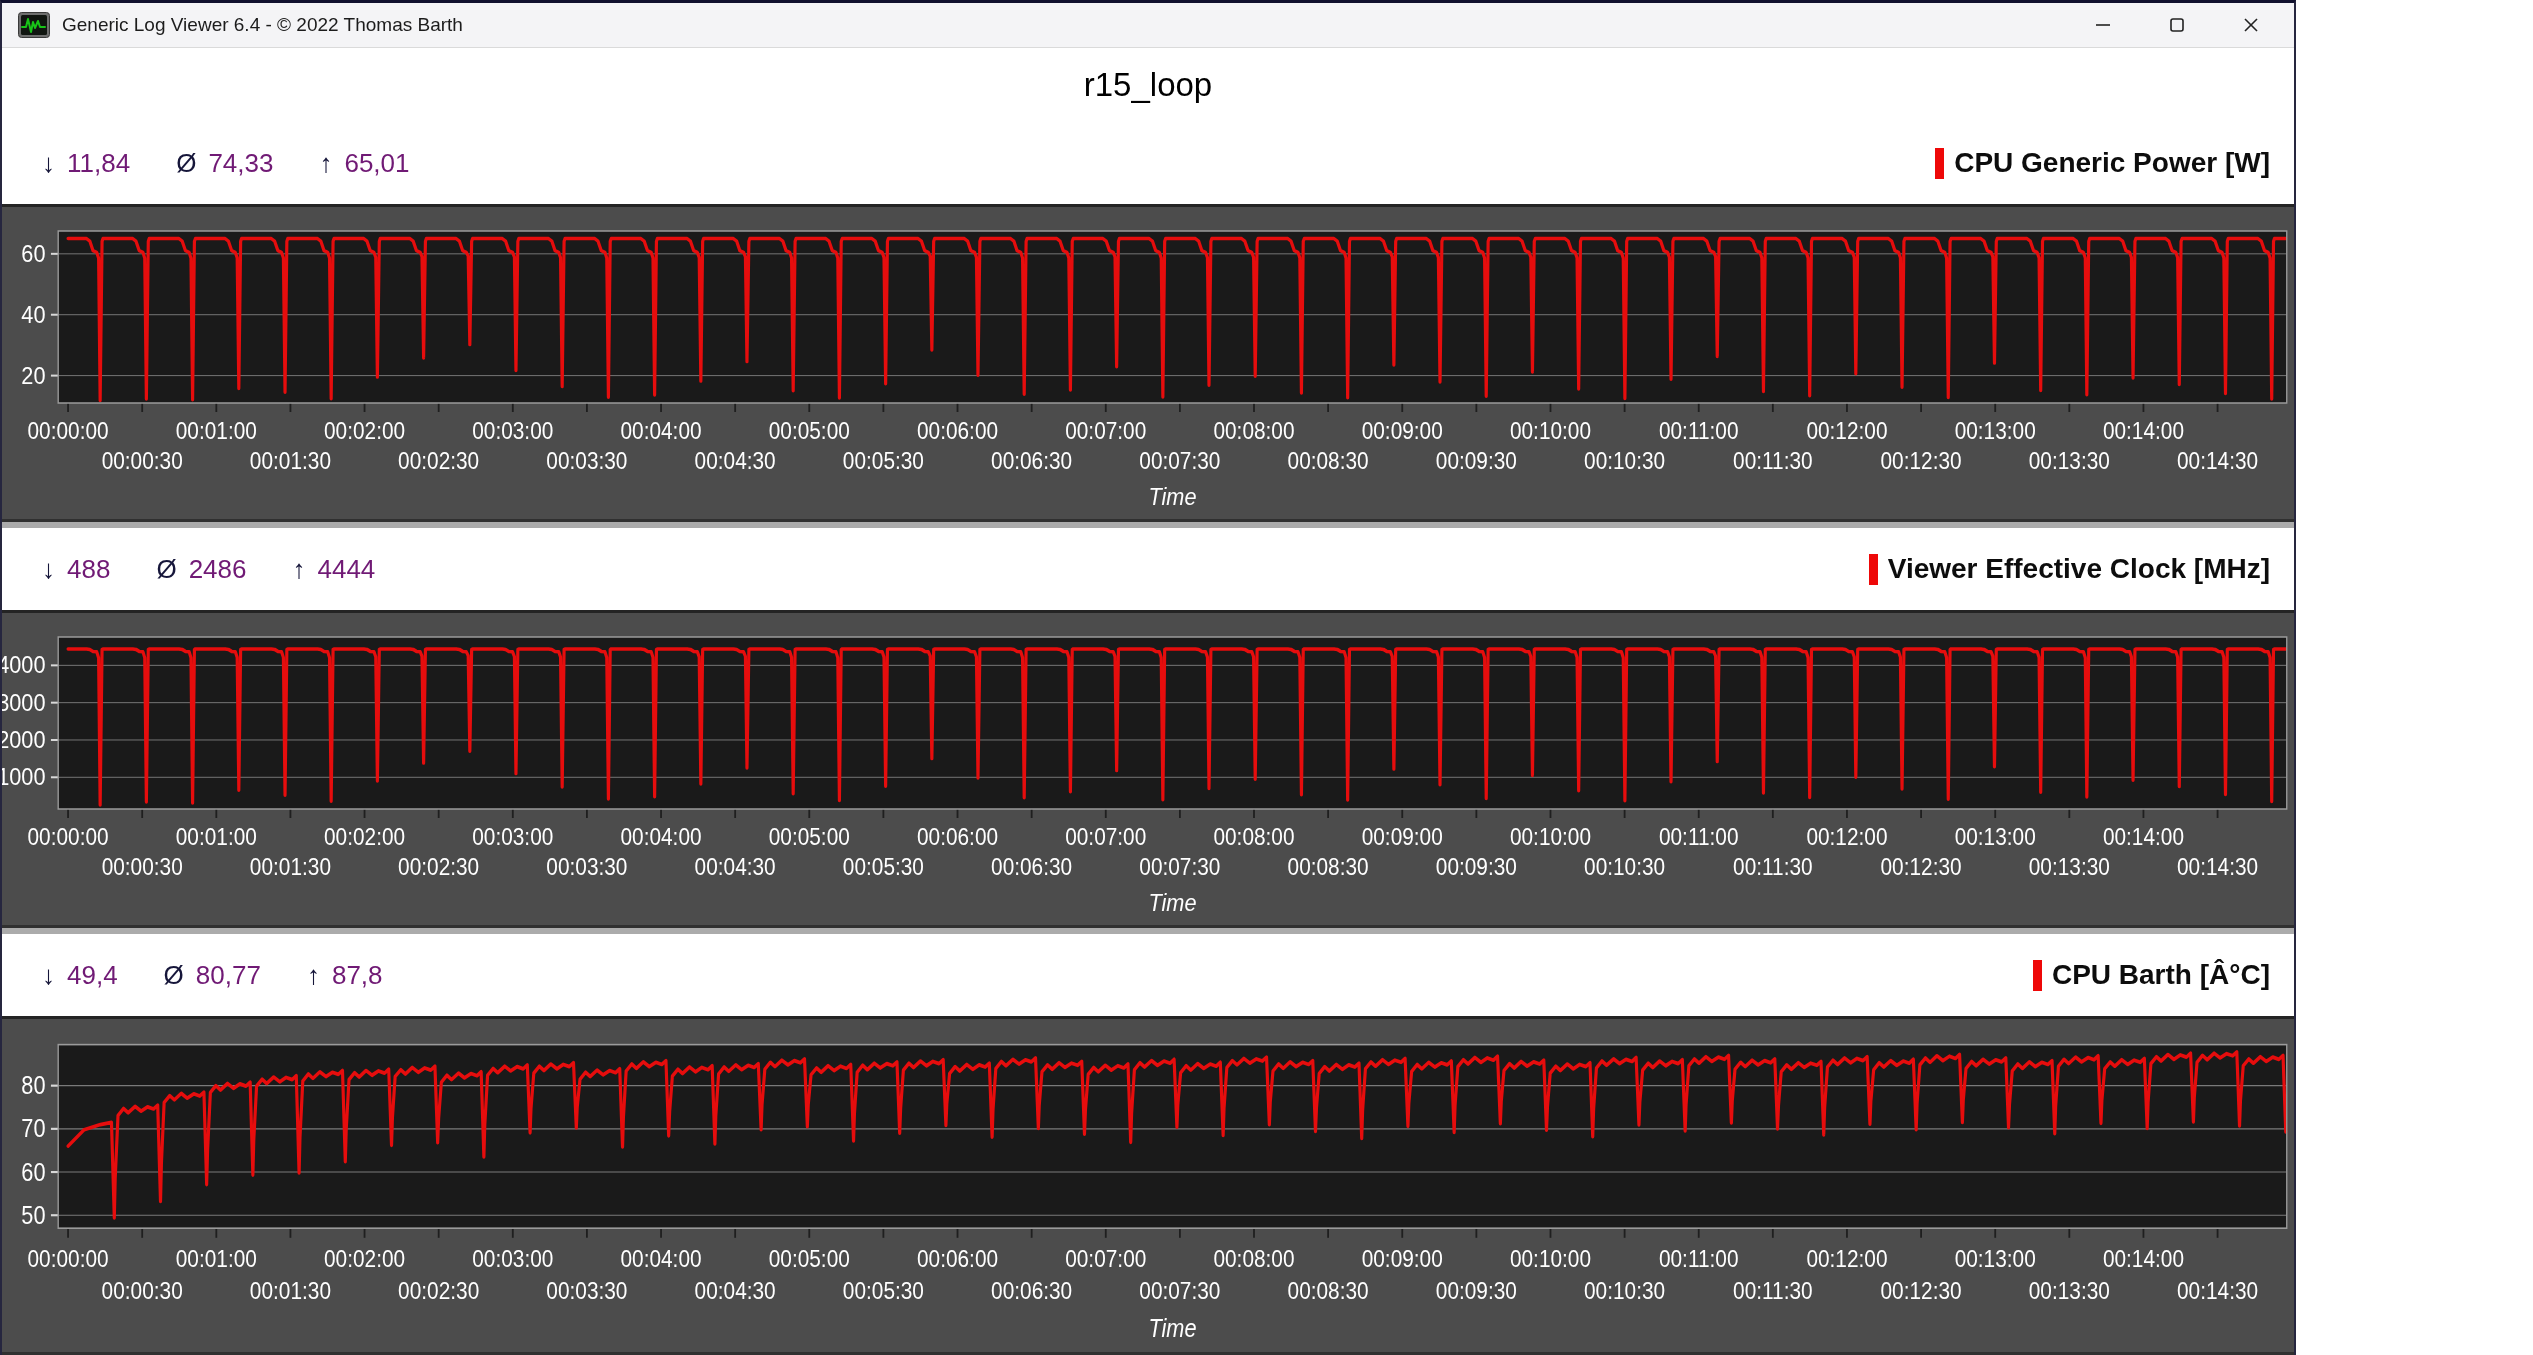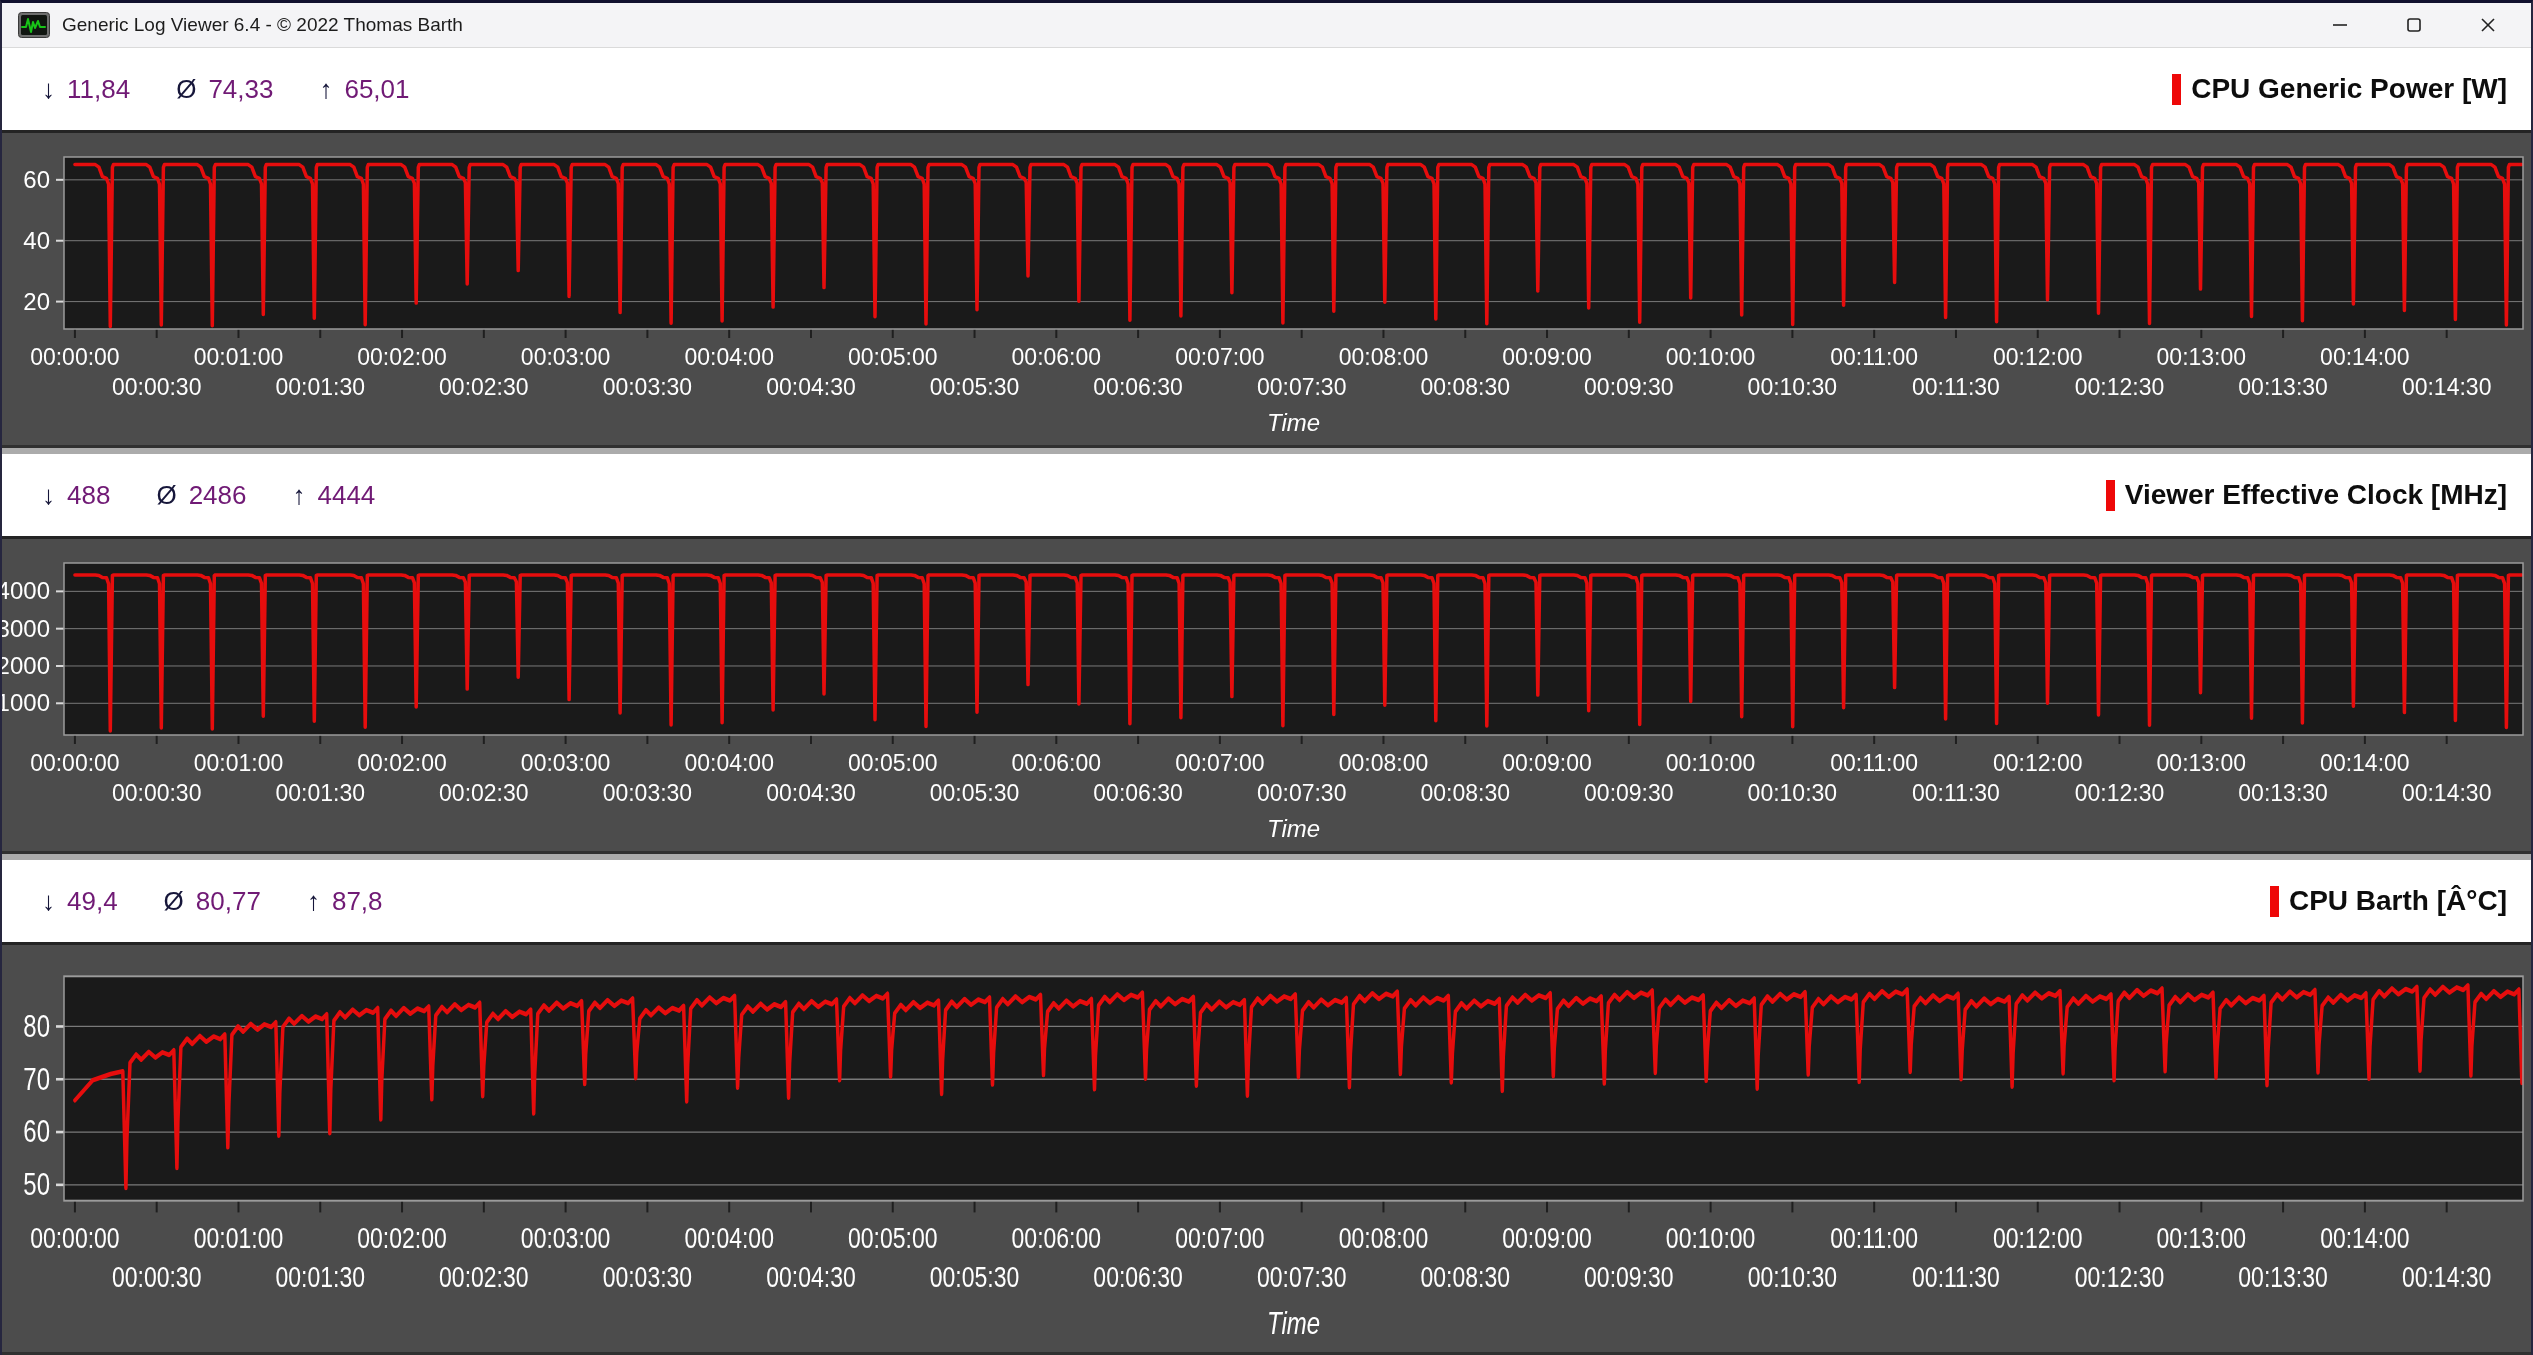--- a/index.html
+++ b/index.html
@@ -1,17 +1,17 @@
 <!DOCTYPE html>
 <html><head>
 <meta charset="utf-8">
 <style>
   html,body{margin:0;padding:0;background:#fff;}
   body{width:2533px;height:1355px;overflow:hidden;font-family:"Liberation Sans",sans-serif;}
-  .window{width:2533px;height:1355px;box-sizing:border-box;display:flex;flex-direction:column;
+  .window{width:2296px;height:1355px;box-sizing:border-box;display:flex;flex-direction:column;
           border-top:3px solid #11112e;border-left:2px solid #26263f;border-right:2px solid #26263f;background:#fff;}
   
   .titlebar{flex:0 0 44px;height:44px;background:#f4f4f6;border-bottom:1px solid #dadada;
             display:flex;align-items:center;padding:0 6px 0 0;}
   .app-icon{width:32px;height:26px;margin:0 12px 0 16px;flex:0 0 auto;}
   .title-text{font-size:19px;color:#1c1c1c;white-space:nowrap;}
   .win-controls{margin-left:auto;display:flex;align-items:center;height:100%;}
   .win-btn{width:74px;height:100%;display:flex;align-items:center;justify-content:center;cursor:default;}
   
   .page-title-band{flex:0 0 74px;display:flex;align-items:center;justify-content:center;background:#fff;}
@@ -57,20 +57,23 @@
       </div>
       <div class="win-btn">
         <svg width="20" height="20" viewBox="0 0 20 20">
           <line x1="4" y1="4" x2="16" y2="16" stroke="#222" stroke-width="1.6"></line>
           <line x1="16" y1="4" x2="4" y2="16" stroke="#222" stroke-width="1.6"></line>
         </svg>
       </div>
     </div>
   </div>
 
+  <div class="page-title-band">
+    <span class="page-title">r15_loop</span>
+  </div>
 
   <div class="section-header">
     <div class="stats">
       <span class="stat-arrow">↓</span>
       <span class="stat-val">11,84</span>
       <span class="stat-sym">Ø</span>
       <span class="stat-val">74,33</span>
       <span class="stat-arrow">↑</span>
       <span class="stat-val">65,01</span>
     </div>

